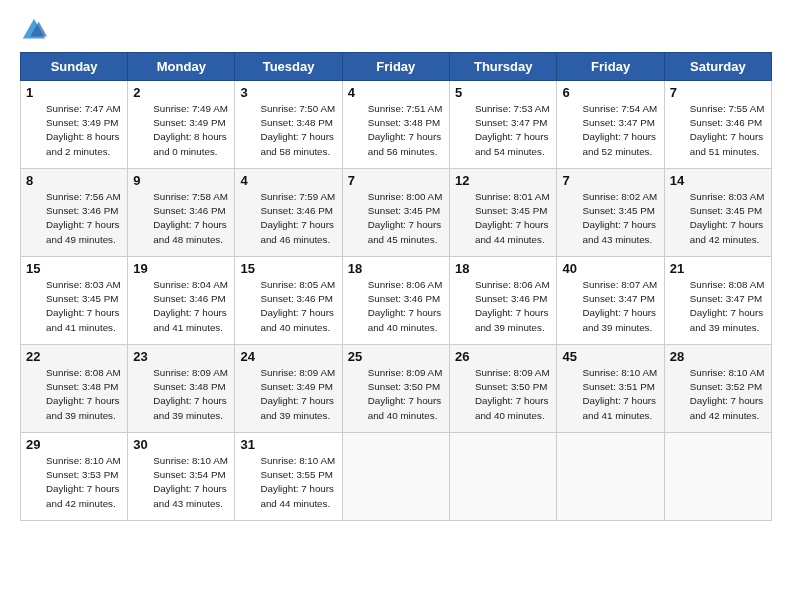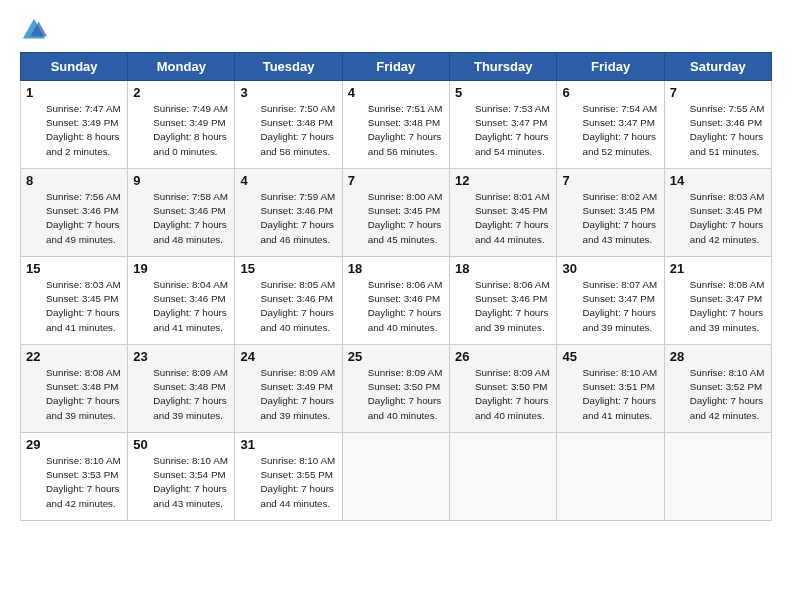--- a/index.html
+++ b/index.html
@@ -203,21 +203,21 @@
           </td>
           <td>
             <span class="day-num">18</span>
             <div class="day-info">Sunrise: 8:06 AM<br>Sunset: 3:46 PM<br>Daylight: 7 hours and 40 minutes.</div>
           </td>
           <td>
             <span class="day-num">18</span>
             <div class="day-info">Sunrise: 8:06 AM<br>Sunset: 3:46 PM<br>Daylight: 7 hours and 39 minutes.</div>
           </td>
           <td>
-            <span class="day-num">30</span>
+            <span class="day-num">40</span>
             <div class="day-info">Sunrise: 8:07 AM<br>Sunset: 3:47 PM<br>Daylight: 7 hours and 39 minutes.</div>
           </td>
           <td>
             <span class="day-num">21</span>
             <div class="day-info">Sunrise: 8:08 AM<br>Sunset: 3:47 PM<br>Daylight: 7 hours and 39 minutes.</div>
           </td>
         </tr>
         <tr>
           <td>
             <span class="day-num">22</span>
@@ -247,21 +247,21 @@
             <span class="day-num">28</span>
             <div class="day-info">Sunrise: 8:10 AM<br>Sunset: 3:52 PM<br>Daylight: 7 hours and 42 minutes.</div>
           </td>
         </tr>
         <tr>
           <td>
             <span class="day-num">29</span>
             <div class="day-info">Sunrise: 8:10 AM<br>Sunset: 3:53 PM<br>Daylight: 7 hours and 42 minutes.</div>
           </td>
           <td>
-            <span class="day-num">50</span>
+            <span class="day-num">30</span>
             <div class="day-info">Sunrise: 8:10 AM<br>Sunset: 3:54 PM<br>Daylight: 7 hours and 43 minutes.</div>
           </td>
           <td>
             <span class="day-num">31</span>
             <div class="day-info">Sunrise: 8:10 AM<br>Sunset: 3:55 PM<br>Daylight: 7 hours and 44 minutes.</div>
           </td>
           <td class="empty-cell"></td>
           <td class="empty-cell"></td>
           <td class="empty-cell"></td>
           <td class="empty-cell"></td>

